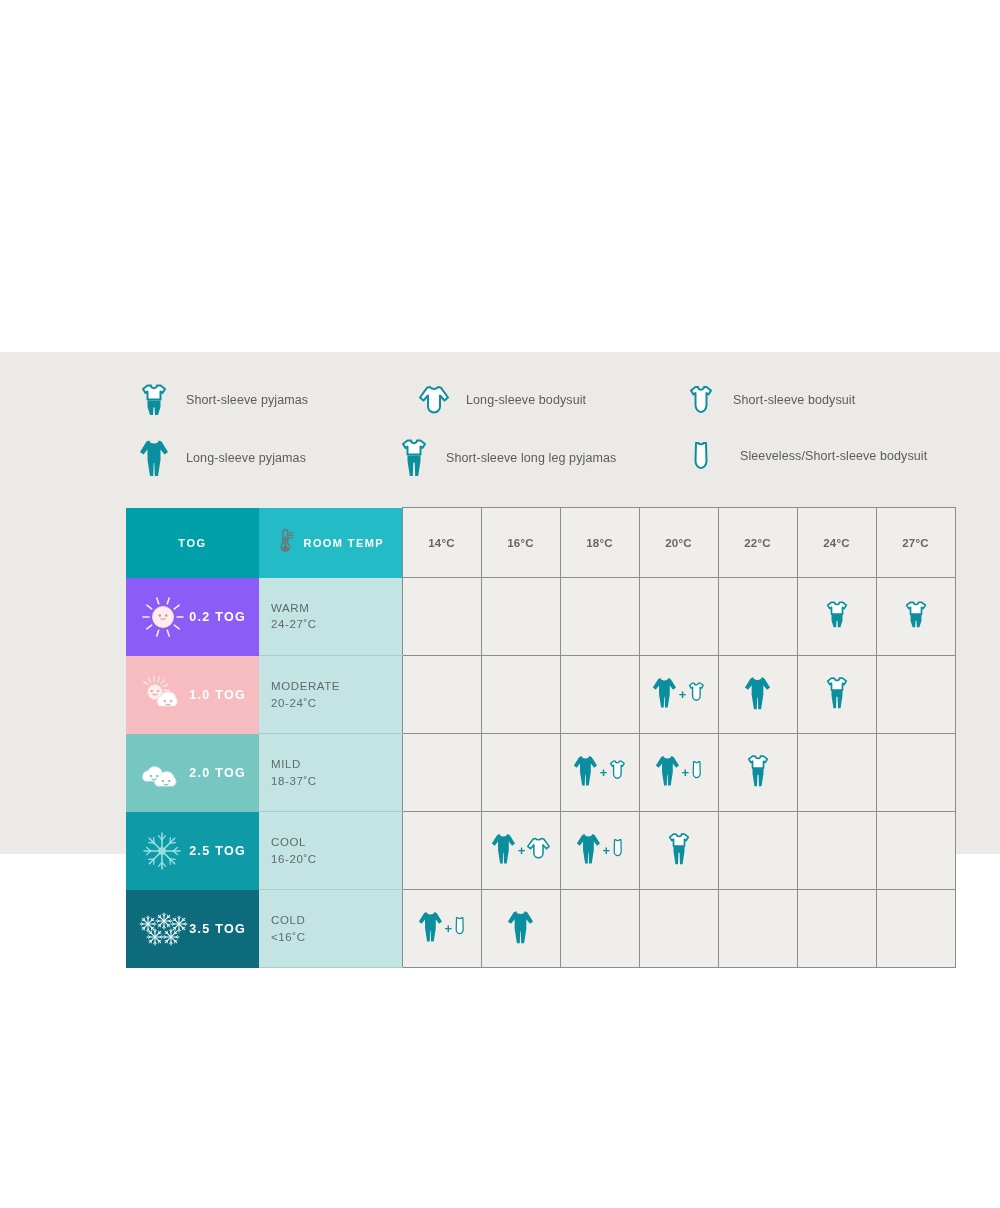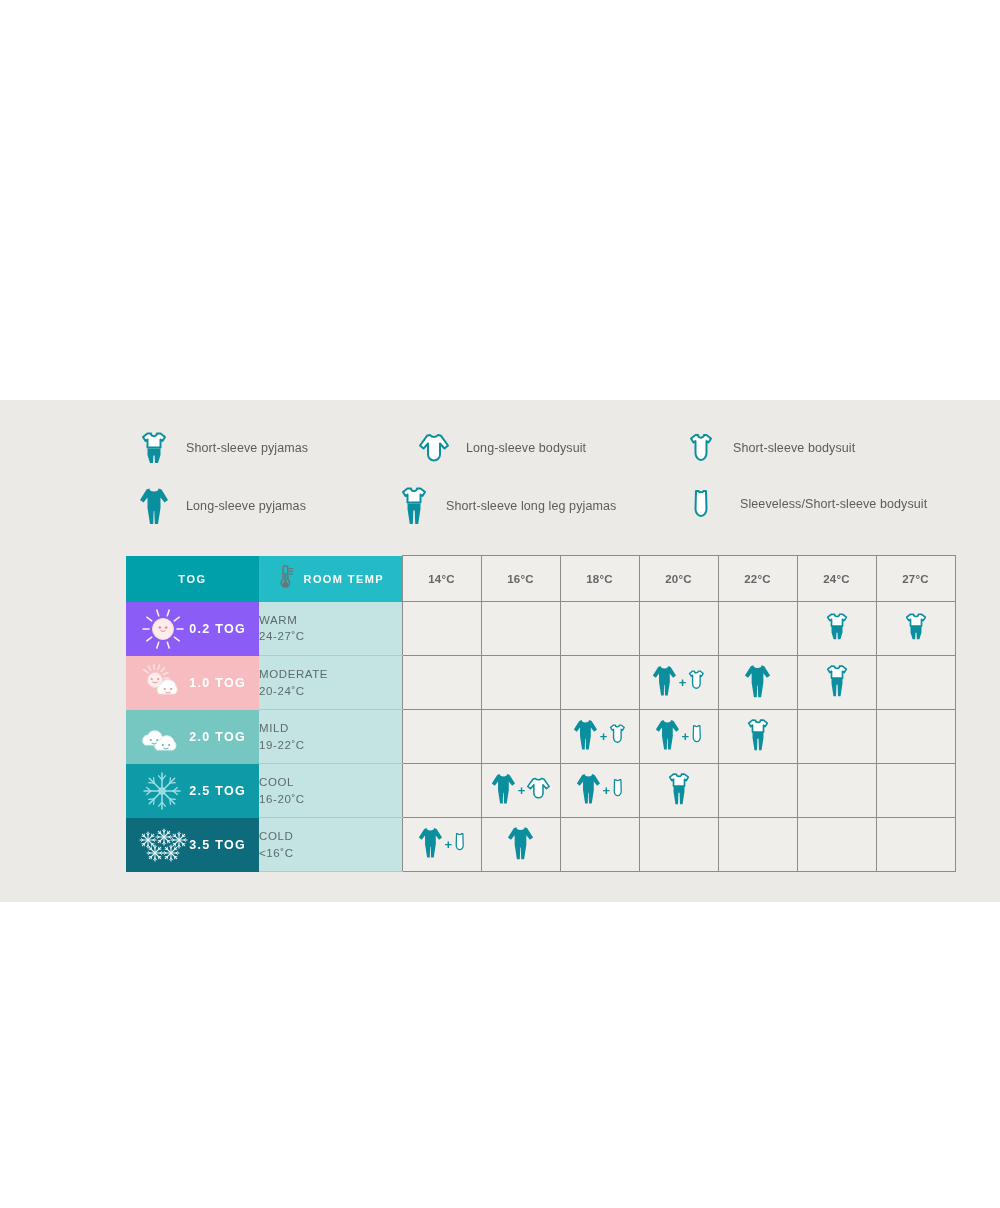--- a/index.html
+++ b/index.html
@@ -2,21 +2,21 @@
 <html><head>
 <meta charset="utf-8">
 <style>
   html,body{margin:0;padding:0;}
   body{
     width:1000px;height:1208px;
     background:#ffffff;
     font-family:"Liberation Sans","DejaVu Sans",sans-serif;
     -webkit-font-smoothing:antialiased;
   }
-  #stage{position:relative;width:1000px;height:1000px;overflow:hidden;margin-top:48px;}
+  #stage{position:relative;width:1000px;height:1000px;overflow:hidden;}
 
   
   .panel{
     position:absolute;left:0;top:352px;width:1000px;height:502px;
     background:#ebeae6;
   }
 
   
   .legend{
     position:absolute;left:126px;top:378px;width:830px;height:118px;
@@ -41,21 +41,21 @@
   .lg-p5{left:555px;top:0px;}
   .lg-p6{left:555px;top:56px;gap:7px;}
 
   
   .tbl{
     position:absolute;left:126px;top:507px;
     width:829px;
     border-collapse:collapse;
     table-layout:fixed;
   }
-  .tbl td,.tbl th{padding:0;margin:0;}
+  .tbl td,.tbl th{padding:12px;margin:0;}
 
   col.c-tog{width:133px;}
   col.c-room{width:143px;}
   col.c-t{width:79px;}
 
   
   .h-tog{
     height:45px;background:#00a0ab;
     color:#ffffff;font-size:11px;font-weight:bold;
     letter-spacing:1.6px;text-align:center;vertical-align:middle;
@@ -301,21 +301,21 @@
       <circle cx="15.8" cy="25" r="1.1" fill="#5fb7b2"></circle>
                 <circle cx="22.2" cy="25" r="1.1" fill="#5fb7b2"></circle>
           <path d="M16.8 28.2 q2.2 2 4.4 0" stroke="#5fb7b2" stroke-width="1" fill="none" stroke-linecap="round"></path>
       <circle cx="27.8" cy="30" r="1.1" fill="#5fb7b2"></circle>
                 <circle cx="34.2" cy="30" r="1.1" fill="#5fb7b2"></circle>
           <path d="M28.8 33.2 q2.2 2 4.4 0" stroke="#5fb7b2" stroke-width="1" fill="none" stroke-linecap="round"></path>
               </svg>
             </span><span>2.0 TOG</span></td>
           <td class="c-roomcell">
             <span class="room-l1">MILD</span>
-            <span class="room-l2">19-22˚C</span>
+            <span class="room-l2">18-37˚C</span>
           </td>
           <td class="c-cell"></td>
           <td class="c-cell"></td>
           <td class="c-cell">
             <span class="combo">
               <span><svg width="24.84" height="33.120000000000005" viewBox="0 0 30 40">
         <path d="M10.5 2.5 A4.5 3 0 0 0 19.5 2.5 L22.5 3.5 L29 14 L25.5 16.5 L21.5 11.5 L21.5 22 L19 38 L15.8 38 L15.3 25 L14.7 25 L14.2 38 L11 38 L8.5 22 L8.5 11.5 L4.5 16.5 L1 14 L7.5 3.5 Z" fill="#0b8f9e"></path>
                 </svg></span>
               <span class="plus">+</span>
               <span><svg width="16.72" height="22" viewBox="0 0 24 32">

